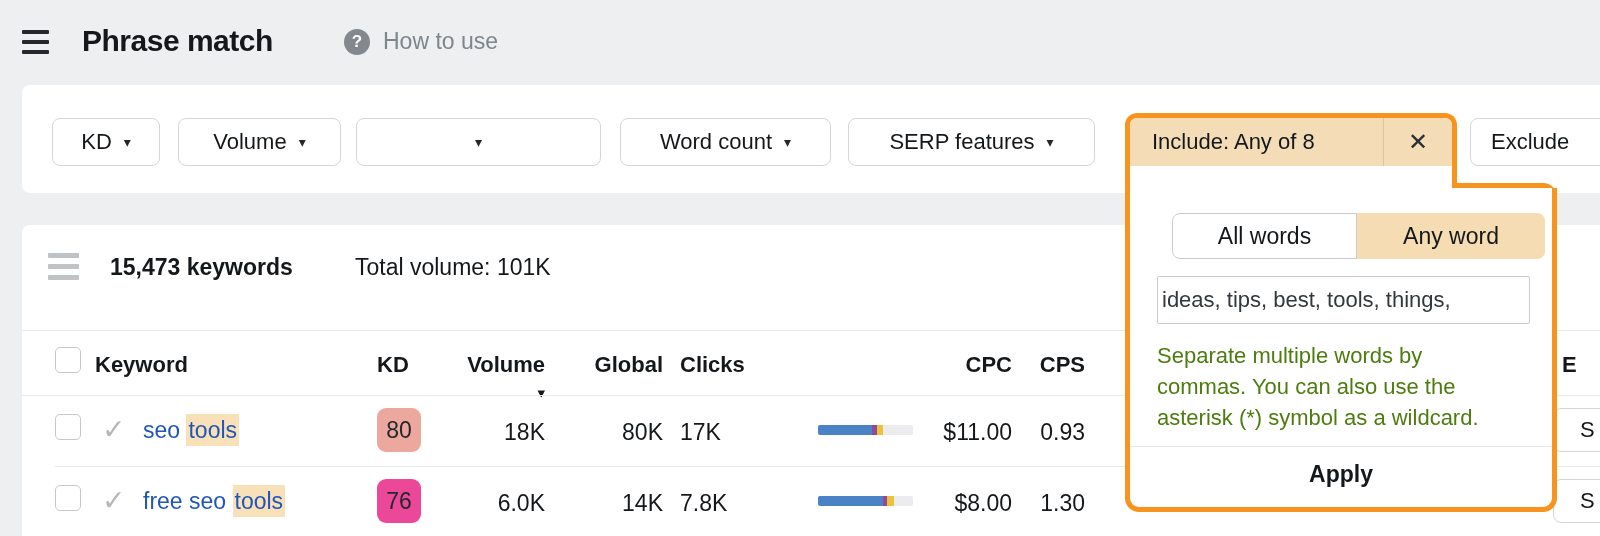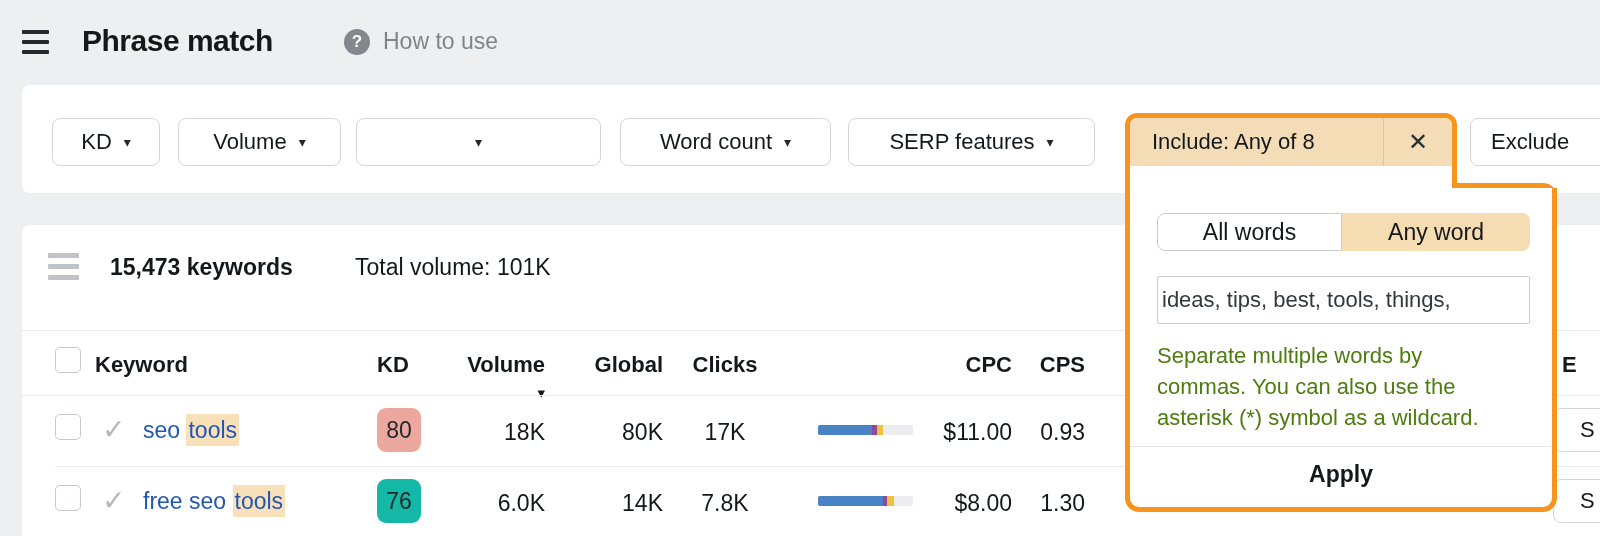--- a/index.html
+++ b/index.html
@@ -37,21 +37,21 @@
   .total-volume { position:absolute; left:333px; top:29px; font-size:23px; }
   .hdiv { position:absolute; left:0; right:0; height:1px; background:#e7e9eb; }
   .hdiv.inset { left:33px; }
   .th { position:absolute; font-size:22px; font-weight:700; top:22px; }
   .trow { position:absolute; left:0; right:0; height:71px; }
   .cell { position:absolute; font-size:23px; top:24px; }
   .col-kw   { left:73px; }
   .col-kd-h { left:349px; width:44px; text-align:center; }
   .col-vol  { left:433px; width:90px; text-align:right; }
   .col-glob { left:551px; width:90px; text-align:right; }
-  .col-clk  { left:658px; width:90px; text-align:center; }
+  .col-clk  { left:658px; width:90px; text-align:left; }
   .col-cpc  { left:880px; width:110px; text-align:right; }
   .col-cps  { left:1003px; width:60px; text-align:right; }
   .checkbox { position:absolute; left:33px; width:26px; height:26px; border:1px solid #c6c9cc; border-radius:5px; background:#fff; cursor:pointer; }
   .rowcheck { position:absolute; left:80px; top:18px; font-size:28px; color:#b4b8bb; }
   .kw-link { position:absolute; left:121px; top:22px; font-size:23px; color:#2156b8; cursor:pointer; white-space:nowrap; }
   .kw-hl { background:#f8e0b8; padding:3px 2px; }
   .kd-badge { position:absolute; left:355px; top:13px; width:44px; height:44px; border-radius:9px;
     font-size:23px; color:#25282b; display:flex; align-items:center; justify-content:center; }
   .bar { position:absolute; left:796px; top:30px; width:95px; height:10px; background:#ececee; border-radius:2px; overflow:hidden; display:flex; }
   .bar .seg { height:100%; }
@@ -64,21 +64,21 @@
   .inc-chip { position:absolute; left:0; top:0; width:332px; height:75px; background:#fff;
     border:5px solid #f7941e; border-bottom:none; border-radius:12px 12px 0 0; overflow:hidden; }
   .inc-chip-inner { position:absolute; left:0; top:0; right:0; height:48px; background:#f3dcb6; display:flex; align-items:center; cursor:pointer; }
   .inc-chip-label { padding-left:22px; font-size:22px; flex:1; }
   .inc-chip-divider { width:1px; height:48px; background:#ddc69e; }
   .inc-chip-close { width:68px; text-align:center; font-size:24px; font-weight:700; color:#2b2f33; cursor:pointer; }
   .inc-notch { position:absolute; left:327px; top:70px; width:105px; height:30px;
     border-top:5px solid #f7941e; border-right:5px solid #f7941e; border-top-right-radius:14px; pointer-events:none; }
   .inc-body { position:absolute; left:0; top:75px; width:432px; height:324px; background:#fff;
     border:5px solid #f7941e; border-top:none; border-radius:0 0 14px 14px; }
-  .seg-ctl { position:absolute; left:27px; top:25px; width:373px; height:38px; display:flex; font-size:23px; }
+  .seg-ctl { position:absolute; left:42px; top:25px; width:373px; height:46px; display:flex; font-size:23px; }
   .seg-left { width:185px; background:#fff; border:1px solid #c9ccce; border-radius:8px 0 0 8px;
     display:flex; align-items:center; justify-content:center; cursor:pointer; }
   .seg-right { width:188px; background:#f6dcb2; border-radius:0 8px 8px 0;
     display:flex; align-items:center; justify-content:center; cursor:pointer; }
   .inc-input { position:absolute; left:27px; top:88px; width:373px; height:48px; border:1px solid #c9ccce; border-radius:2px;
     font-size:22px; color:#33383c; padding:0 4px; font-family:"Liberation Sans","DejaVu Sans",sans-serif; outline:none; }
   .inc-help { position:absolute; left:27px; top:152px; width:340px; font-size:22px; line-height:31px; color:#4d7c0f; }
   .inc-footer-div { position:absolute; left:0; right:0; top:258px; height:1px; background:#e4e6e8; }
   .apply-btn { position:absolute; left:0; right:0; top:259px; height:55px; display:flex; align-items:center; justify-content:center;
     font-size:23px; font-weight:700; cursor:pointer; }
@@ -172,21 +172,21 @@
     </div>
 
     <div class="hdiv inset" style="top:241px;"></div>
 
     <div class="trow" style="top:241px;">
       <div class="checkbox" style="top:19px;"></div>
       <div class="rowcheck">✓</div>
       <div class="kw-link">
         <span>free seo </span><span class="kw-hl">tools</span>
       </div>
-      <div class="kd-badge" style="background: #14b8a6;">76</div>
+      <div class="kd-badge" style="background: #ec4899;">76</div>
       <div class="cell col-vol">6.0K</div>
       <div class="cell col-glob">14K</div>
       <div class="cell col-clk">7.8K</div>
       <div class="bar">
           <span class="seg" style="width: 68%; background: rgb(74, 130, 198);"></span>
           <span class="seg" style="width: 5%; background: rgb(148, 73, 152);"></span>
           <span class="seg" style="width: 7%; background: rgb(236, 194, 60);"></span>
         </div>
       <div class="cell col-cpc">$8.00</div>
       <div class="cell col-cps">1.30</div>

